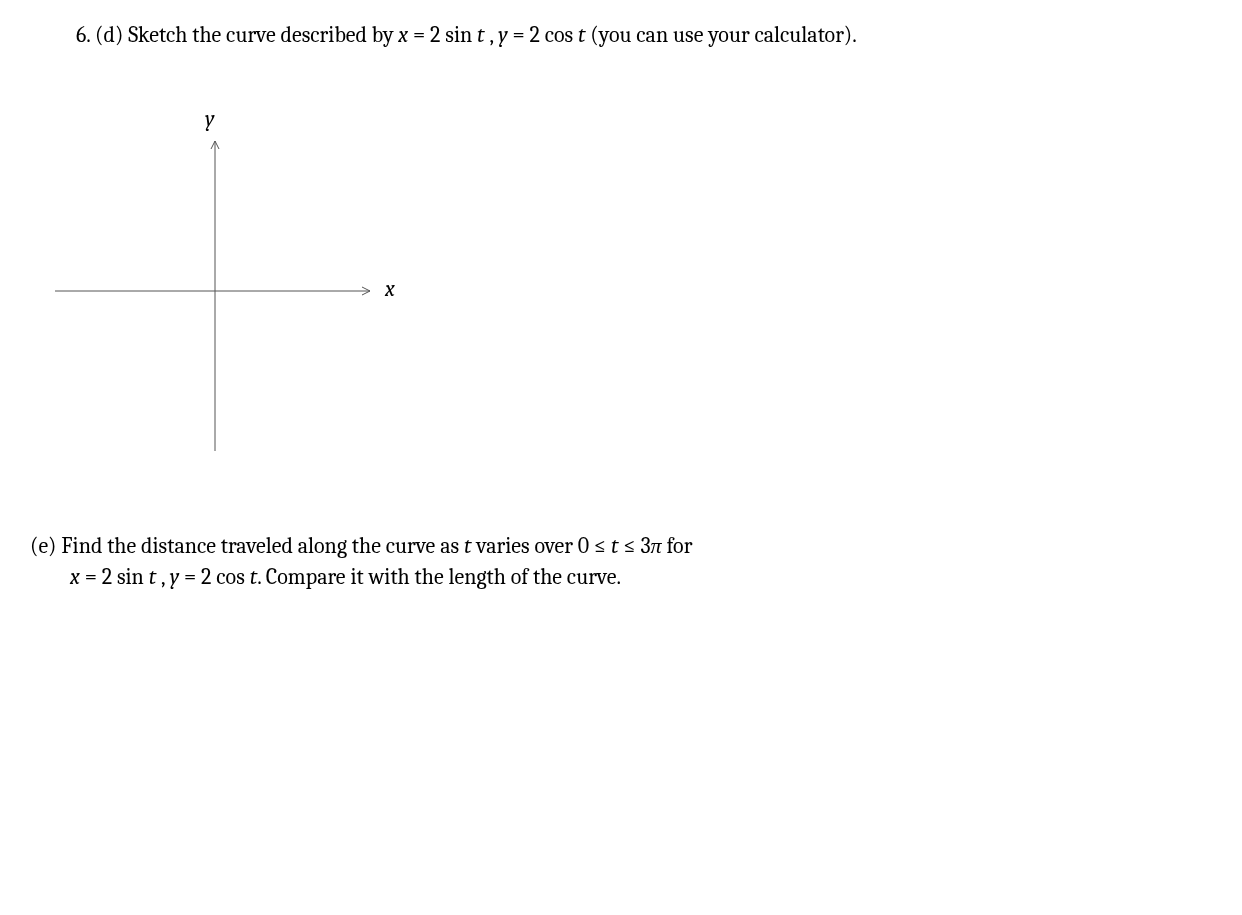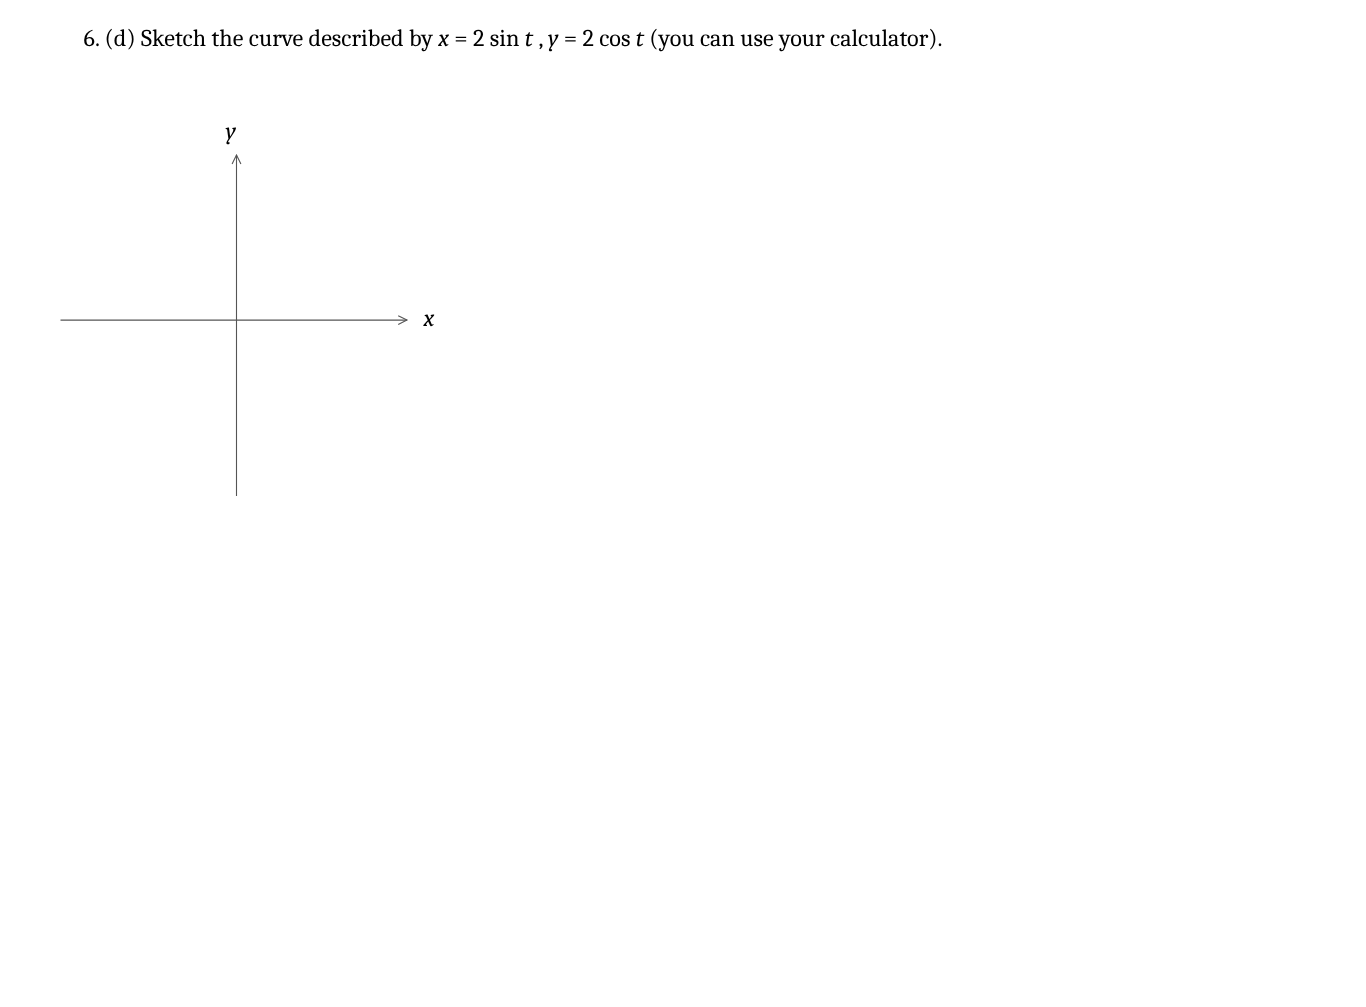--- a/index.html
+++ b/index.html
@@ -77,13 +77,19 @@
 
     <polyline points="166,18 170,10 174,18" fill="none" stroke="#555" stroke-width="1"></polyline>
 
     <line x1="10" y1="160" x2="325" y2="160" stroke="#555" stroke-width="1"></line>
 
     <polyline points="317,156 325,160 317,164" fill="none" stroke="#555" stroke-width="1"></polyline>
   </svg>
 </div>
 
 <div class="part-e">
+  <div>
+    <span>(e) </span><span>Find the distance traveled along the curve as </span><span class="italic">t</span><span> varies over 0 ≤ </span><span class="italic">t</span><span> ≤ 3</span><span class="italic">π</span><span> for</span>
+  </div>
+  <div class="part-e-indent">
+    <span class="italic">x</span><span> = 2 sin </span><span class="italic">t</span><span> , </span><span class="italic">y</span><span> = 2 cos </span><span class="italic">t</span><span>. Compare it with the length of the curve.</span>
+  </div>
 </div>
 
 </body></html>

